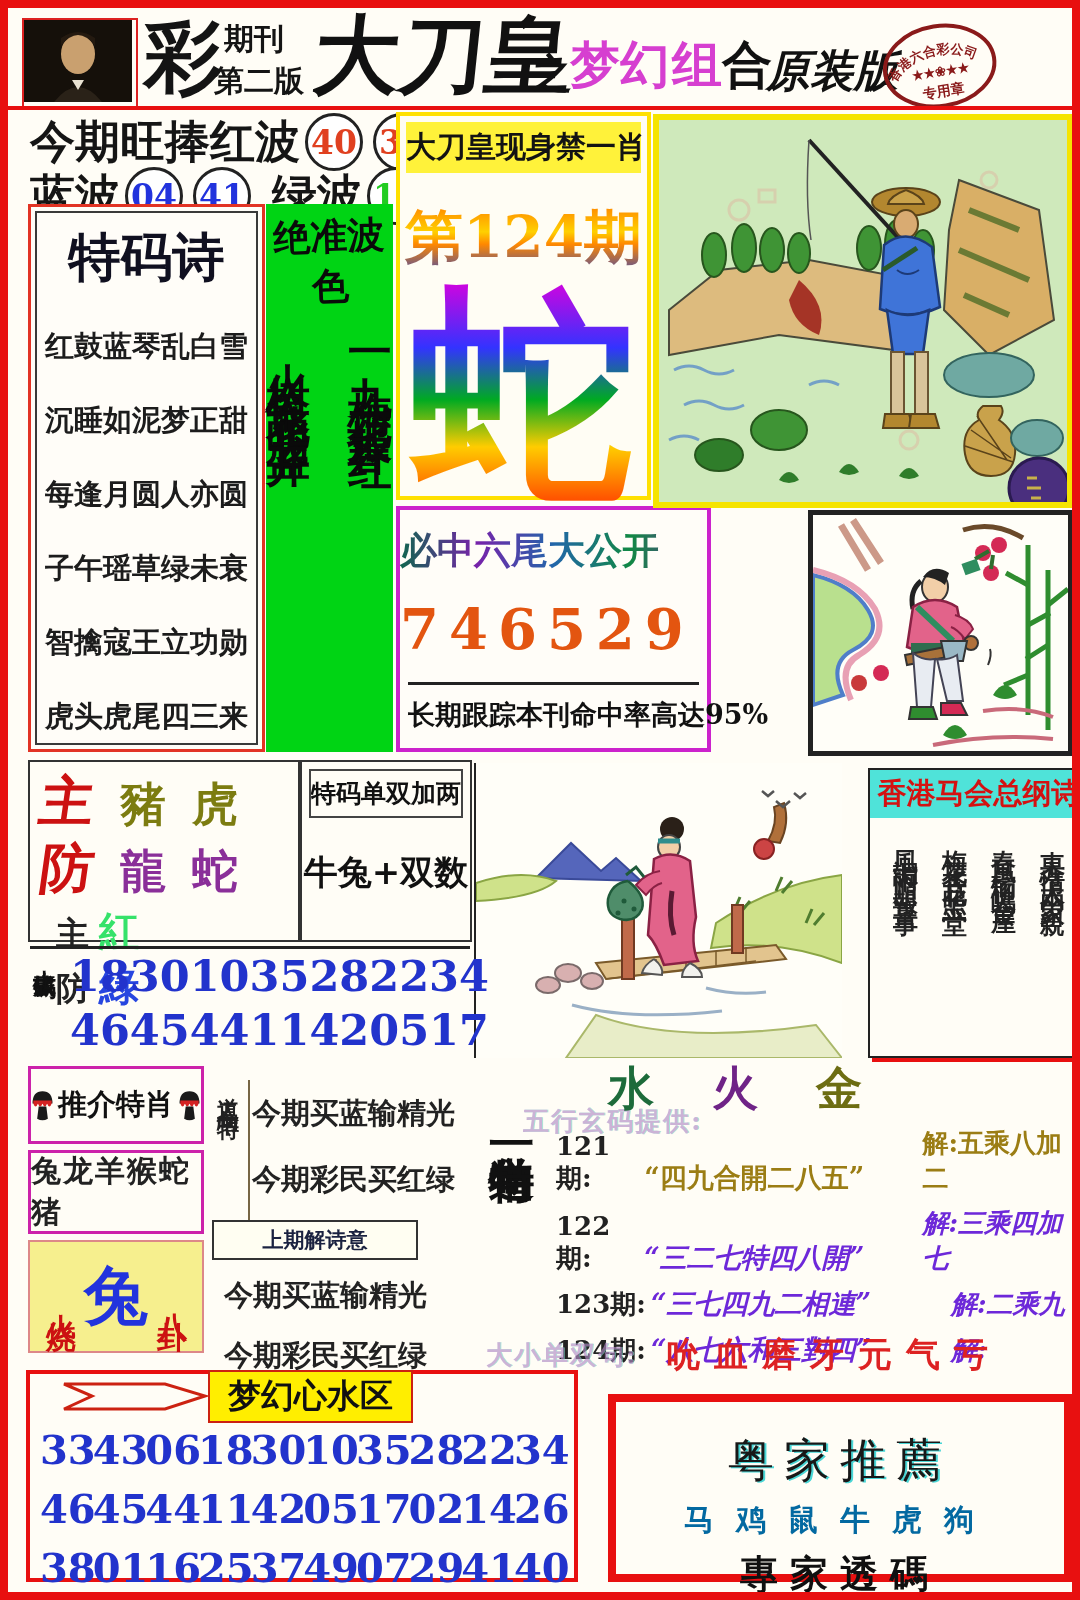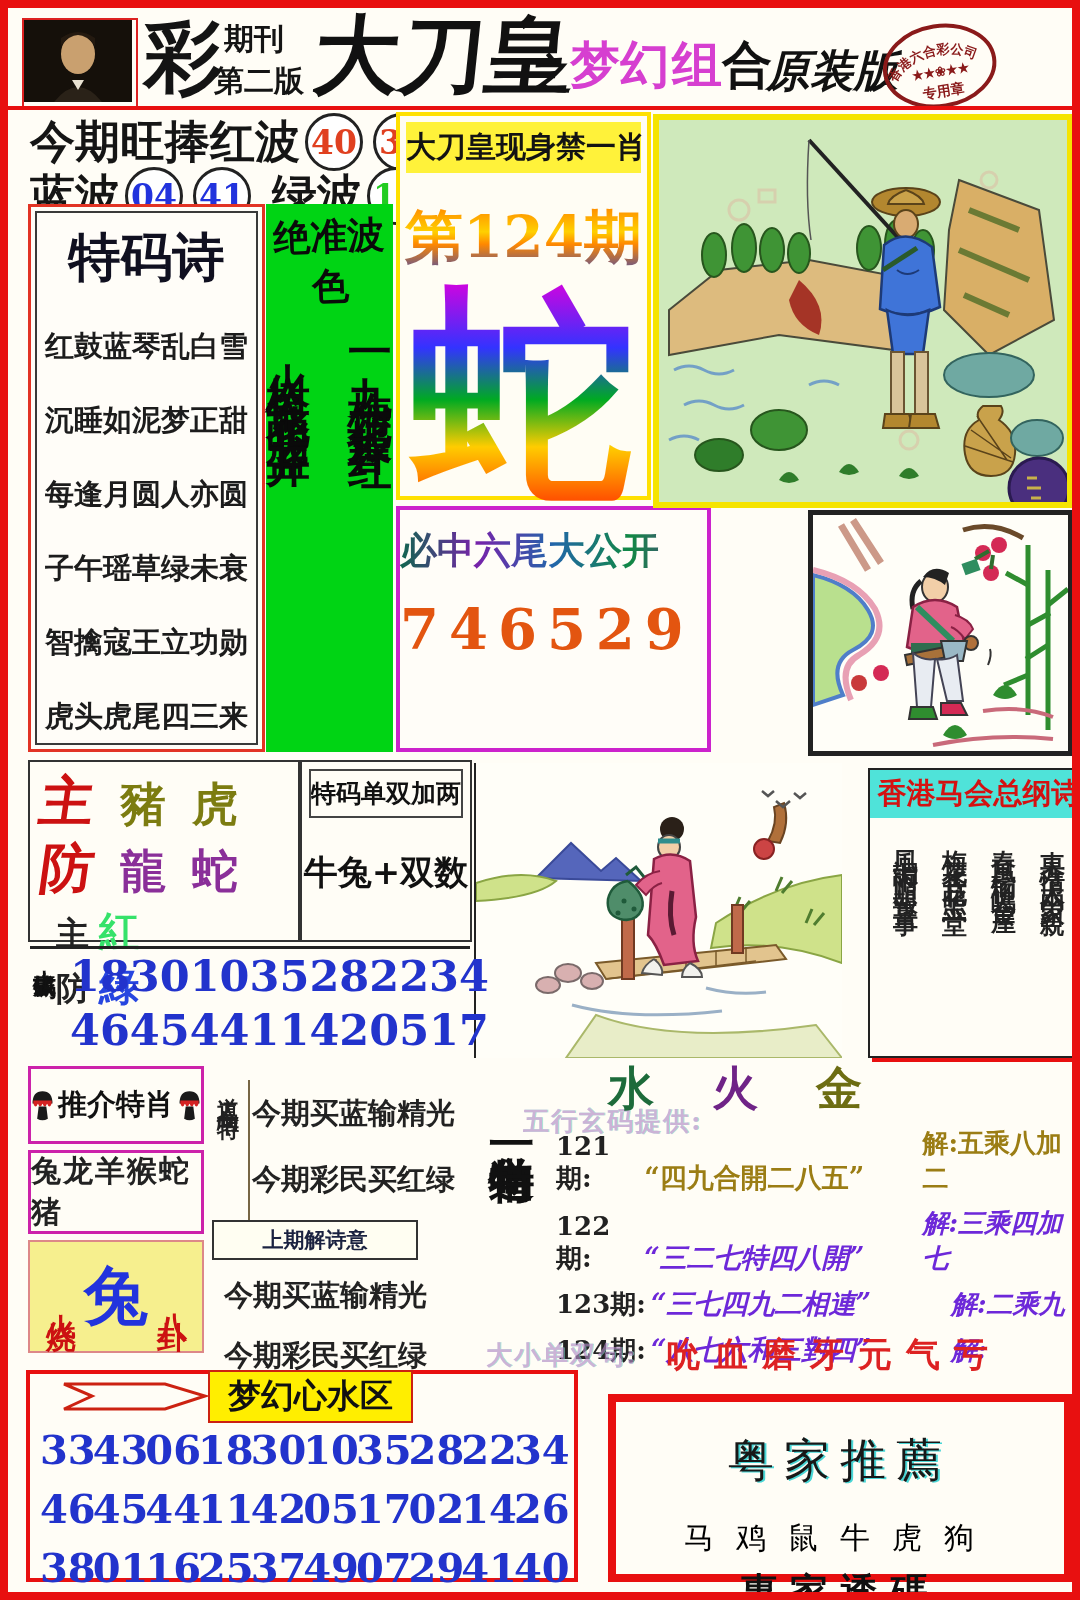--- a/index.html
+++ b/index.html
@@ -101,21 +101,21 @@
   .olive{color:#9b7d14;} .ink{color:#6d28d9;font-style:italic;}
   .dx-content{font-size:34px;font-weight:bold;color:#dd2222;letter-spacing:14px;white-space:nowrap;}
 
   
   .dream-box{border:4px solid #e81010;box-sizing:border-box;background:#fffdf6;}
   .dream-title{background:#ffee00;border:2px solid #cc2211;font-size:33px;font-weight:bold;color:#111;padding:2px 18px;white-space:nowrap;}
   .dream-row{display:flex;justify-content:space-between;padding:0 10px;margin-top:12px;}
   .dream-num{font-size:40px;font-weight:bold;color:#2233cc;width:50px;text-align:center;}
   .expert-box{border:8px solid #e81010;box-sizing:border-box;background:#fffdf6;text-align:center;}
   .ex-t1{font-size:46px;font-weight:normal;color:#181818;text-shadow:2px 1px 0 #49d6d6;letter-spacing:10px;margin-top:28px;}
-  .ex-animals{font-size:30px;font-weight:normal;color:#000000;letter-spacing:22px;margin-top:26px;}
+  .ex-animals{font-size:30px;font-weight:bold;color:#0369a1;letter-spacing:22px;margin-top:8px;}
   .ex-t2{font-size:38px;font-weight:bold;color:#101010;letter-spacing:12px;margin-top:8px;}
   .ex-nums{display:flex;justify-content:space-between;padding:0 16px;margin-top:10px;}
   .ex-num{font-size:36px;font-weight:bold;color:#2255dd;}
 </style>
 </head>
 <body>
 
 <div id="page">
 
   <div class="abs" style="left:14px;top:10px;width:112px;height:86px;border:2px solid #d22;">
@@ -184,20 +184,21 @@
 
   <div class="abs issue-box" style="left:388px;top:104px;width:255px;height:388px;">
     <div class="issue-banner">大刀皇现身禁一肖</div>
     <div class="issue-no">第124期</div>
     <div class="issue-zodiac">蛇</div>
   </div>
 
   <div class="abs six-box" style="left:388px;top:498px;width:315px;height:246px;">
     <div class="six-title">必中六尾大公开</div>
     <div class="six-num">746529</div>
+    <div class="six-footer">长期跟踪本刊命中率高达95%</div>
   </div>
 
   <div class="abs pic-frame-yellow" style="left:645px;top:106px;width:420px;height:394px;">
     <svg width="408" height="382" viewBox="0 0 408 382">
       <rect width="408" height="382" fill="#cfe9bb"></rect>
       <g opacity="0.25" fill="none" stroke="#e88" stroke-width="3">
         <circle cx="80" cy="90" r="10"></circle>
           <rect x="100" y="70" width="16" height="12"></rect>
           <circle cx="250" cy="320" r="9"></circle>
           <circle cx="330" cy="60" r="8"></circle>

